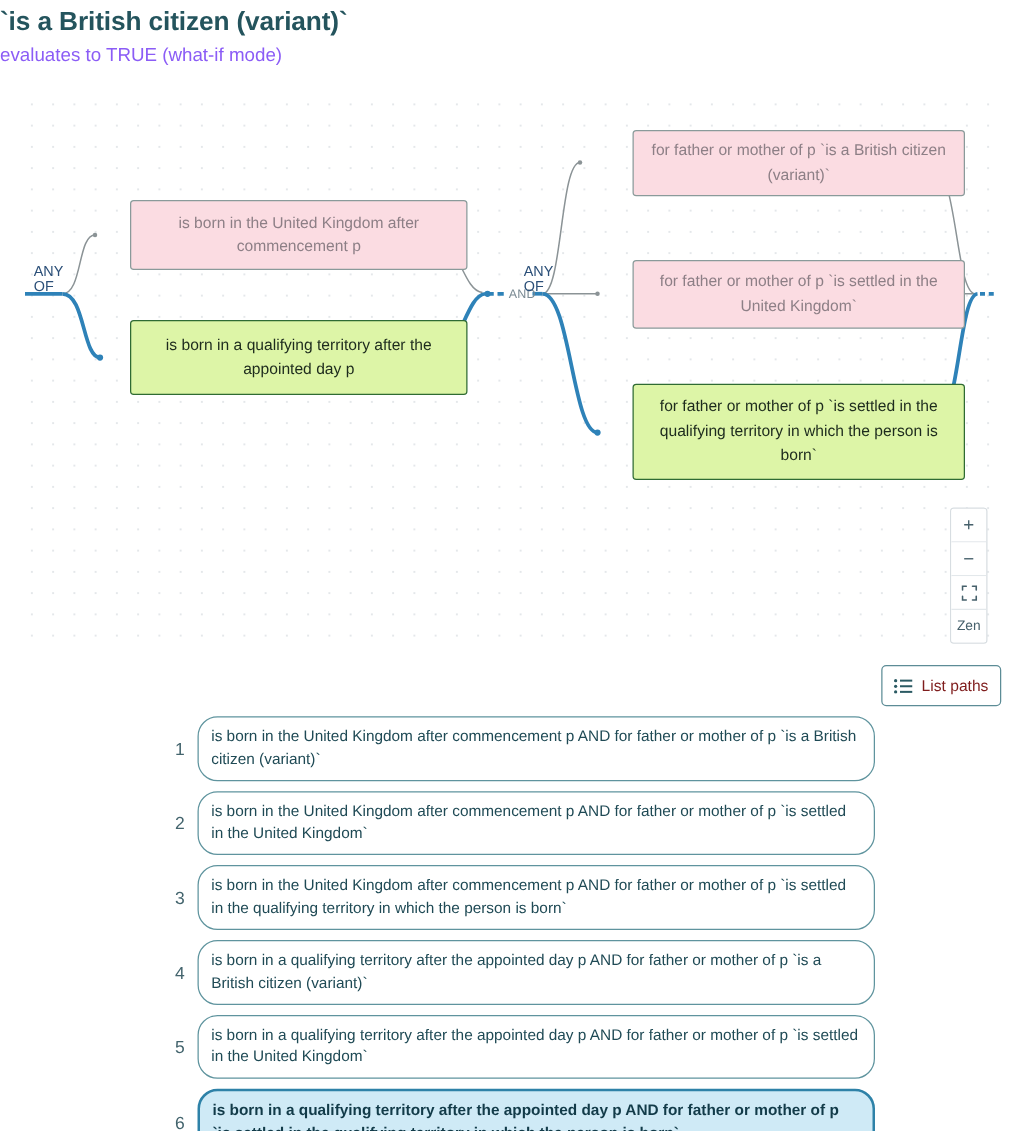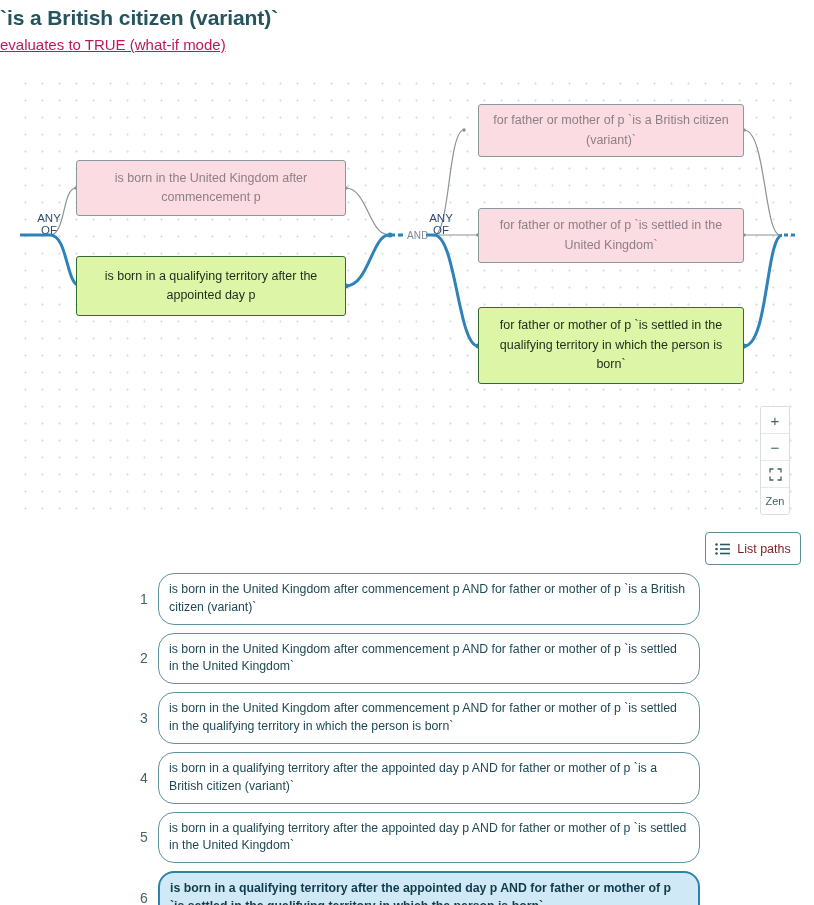--- a/index.html
+++ b/index.html
@@ -25,23 +25,22 @@
   #title {
     font-size: 21px;
     font-weight: bold;
     color: #24545d;
     margin-top: 6px;
     letter-spacing: -0.1px;
   }
   #subtitle {
     font-size: 15px;
     font-weight: normal;
-    color: #be185d;
+    color: #8b5cf6;
     margin-top: 6px;
-    text-decoration: underline;
   }
 
   
   #canvas {
     position: absolute;
     left: 14px;
     top: 70px;
     width: 786px;
     height: 442px;
     background-color: #ffffff;
@@ -61,38 +60,38 @@
     position: absolute;
     box-sizing: border-box;
     border-radius: 3px;
     display: flex;
     align-items: center;
     justify-content: center;
     text-align: center;
     font-size: 12.5px;
     line-height: 1.55;
     padding: 6px 10px;
+    margin-left: 28px;
   }
   .node.pink {
     background: #fbdce2;
     border: 1.2px solid #8a9a9a;
     color: #8d7f86;
   }
   .node.green {
     background: #ddf5a7;
     border: 1.6px solid #2f6b33;
     color: #1d2b1d;
   }
 
   .junction-label {
     position: absolute;
     font-size: 11.5px;
     color: #2b4f78;
     line-height: 1.05;
-    text-align: center;
     white-space: nowrap;
   }
   .junction-label .l1 { display: block; }
   .junction-label .l2 { display: block; }
   .and-label {
     position: absolute;
     font-size: 10px;
     color: #7a8a93;
     letter-spacing: 0.2px;
     white-space: nowrap;

